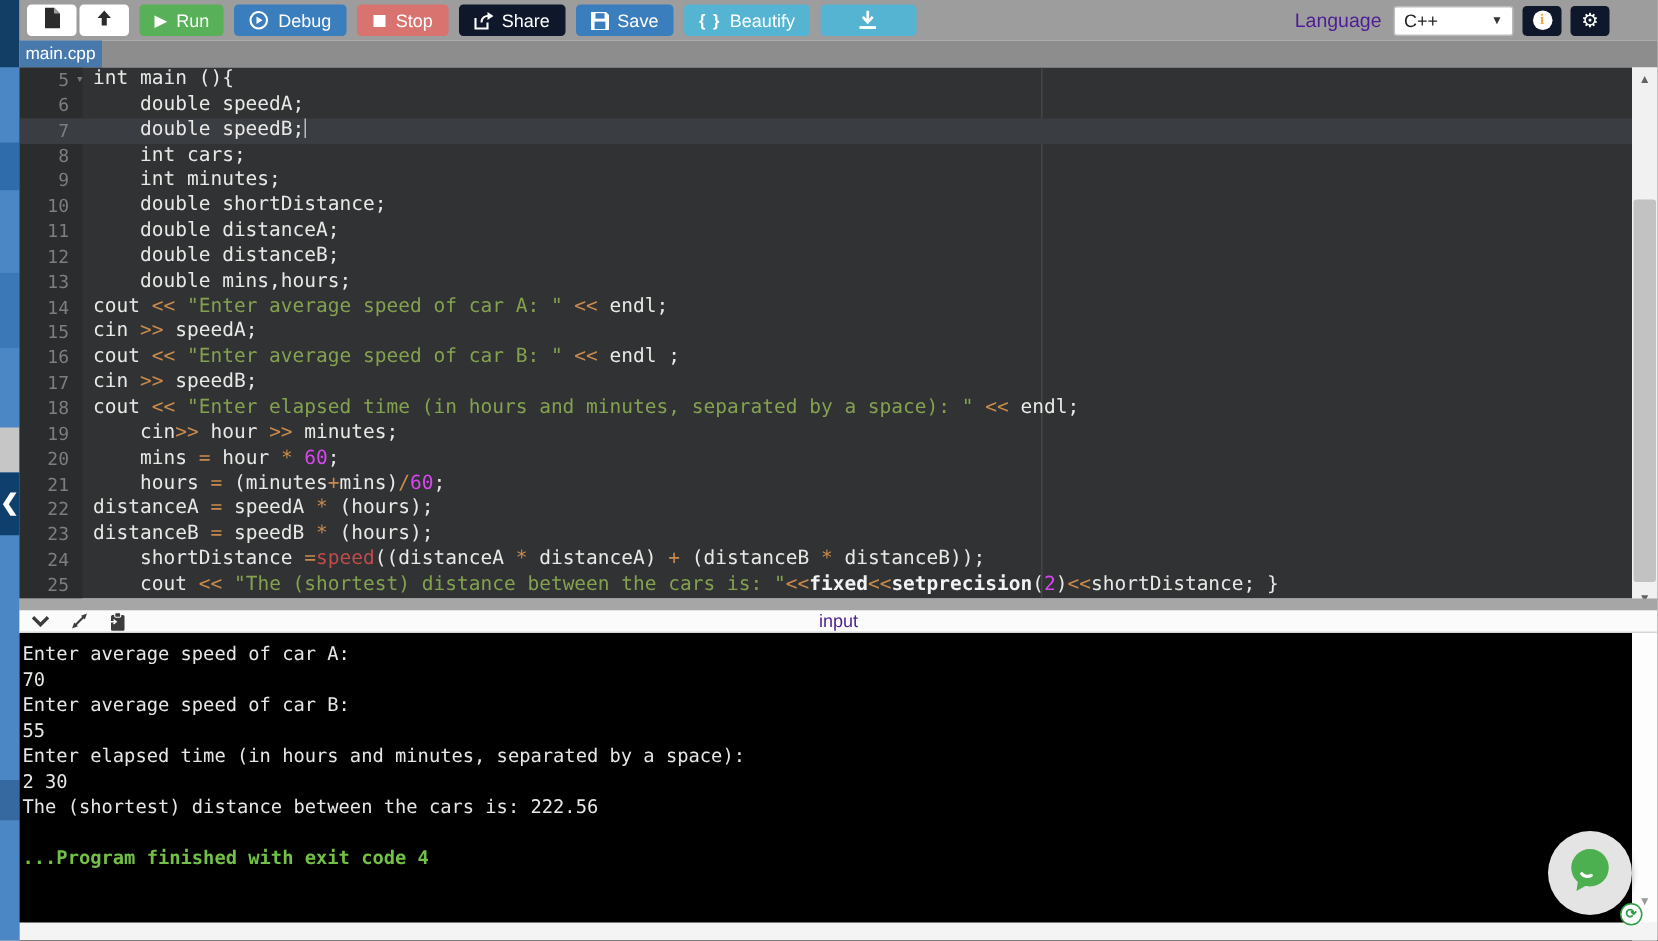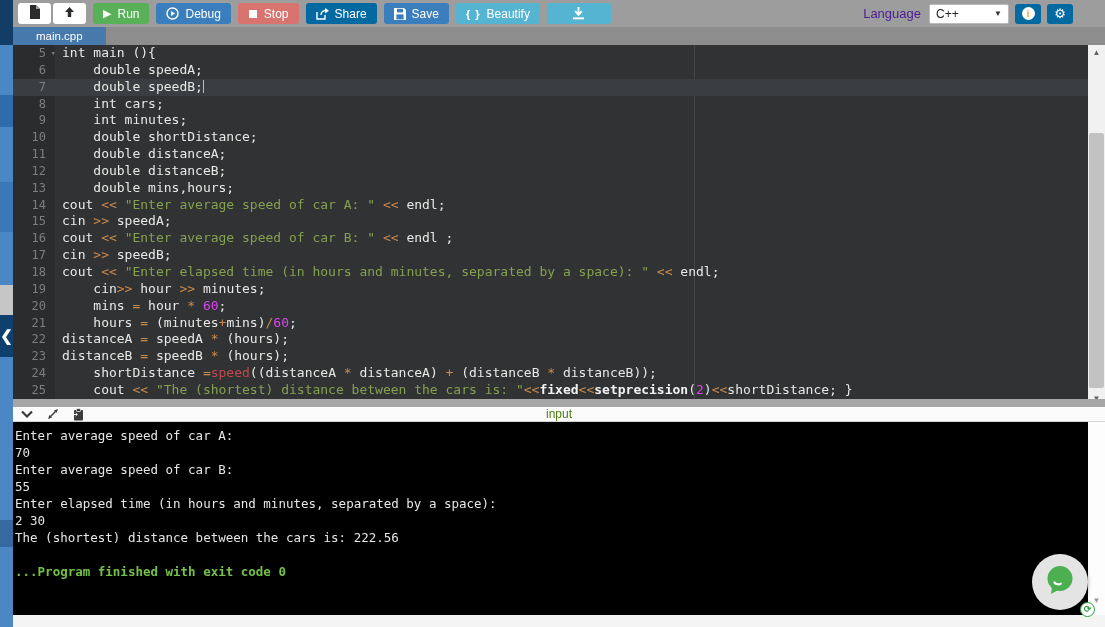--- a/index.html
+++ b/index.html
@@ -30,38 +30,38 @@
   .white-group { display:flex; gap:2px; }
   .wbtn { width:33px; height:21px; background:#fff; border:none; border-radius:3px;
     display:flex; align-items:center; justify-content:center; cursor:pointer; }
   .btn { height:21px; border:none; border-radius:3px; color:#fff; font-size:12px;
     font-family:"Liberation Sans",sans-serif; display:flex; align-items:center; gap:6px;
     padding:0 10px; cursor:pointer; }
   .btn .bicon { display:flex; align-items:center; font-size:11px; }
   .btn.green { background:#58b158; }
   .btn.blue { background:#3b7ebd; }
   .btn.red { background:#d9736f; }
-  .btn.orange { background:#0369a1; }
+  .btn.orange { background:#0f172a; }
   .btn.cyan { background:#56b4d3; }
   .btn.iconly { width:64px; justify-content:center; }
   .brace { font-weight:bold; font-size:12px; letter-spacing:1px; }
   .tb-right { display:flex; align-items:center; gap:6px; }
   .lang-label { color:#4c1d95; font-size:13px; margin-right:2px; }
   .lang-select { width:80px; height:20px; background:#fff; border:1px solid #bbb; border-radius:2px;
     display:flex; align-items:center; justify-content:space-between; padding:0 6px; font-size:12px;
     color:#222; cursor:pointer; }
   .lang-select .caret { font-size:8px; color:#333; }
   .sqbtn { width:26px; height:20px; padding:0; justify-content:center; }
   .info-circle { width:13px; height:13px; border-radius:50%; background:#fff; color:#f0a541;
     font-size:10px; font-weight:bold; line-height:13px; text-align:center; font-family:"Liberation Serif",serif; }
   .gear { font-size:13px; line-height:13px; }
 
   
   .tabbar { position:absolute; left:13px; top:27px; right:0; height:18px; background:#8d8d8d; display:flex; }
-  .tab { height:18px; padding:0 23px; background:#4779ad; color:#fff; font-size:11.5px;
+  .tab { height:18px; padding:0 4px; background:#4779ad; color:#fff; font-size:11.5px;
     line-height:18px; cursor:pointer; }
 
   
   .editor { position:absolute; left:13px; top:45px; width:1075px; height:354px; background:#303234; overflow:hidden; }
   .print-margin { position:absolute; left:681px; top:0; width:1px; height:354px; background:#434547; }
   .crow { display:flex; height:16.85px; line-height:16.85px; font-family:"DejaVu Sans Mono",monospace;
     font-size:13px; white-space:pre; position:relative; z-index:1; }
   .crow .gcell { width:42px; background:#2a2c2e; color:#7e7e7e; text-align:right;
     padding-right:9px; flex:none; font-size:12px; position:relative; }
   .crow .fold { position:absolute; right:-1px; top:0; color:#777; font-size:9px; }
@@ -85,21 +85,21 @@
     background:#c2c2c2; border-radius:2px; cursor:pointer; }
 
   
   .splitter { position:absolute; left:13px; top:399px; right:0; height:8px; background:#a6a6a6; cursor:row-resize; }
 
   
   .con-toolbar { position:absolute; left:13px; top:407px; right:0; height:15px; background:#fbfbfb;
     border-bottom:1px solid #d5d5d5; display:flex; align-items:center; }
   .con-icons { display:flex; align-items:center; gap:14px; padding-left:8px; position:absolute; left:0; }
   .con-ic { display:flex; align-items:center; cursor:pointer; color:#3c3c3c; }
-  .con-label { width:100%; text-align:center; color:#4d7c0f; font-size:12px; }
+  .con-label { width:100%; text-align:center; color:#4c1d95; font-size:12px; }
 
   
   .console { position:absolute; left:13px; top:422px; width:1075px; height:247px; background:#000;
     padding:5px 0 0 2px; font-family:"DejaVu Sans Mono",monospace; font-size:12.5px; line-height:17px; }
   .cline { color:#e6e6e6; white-space:pre; min-height:17px; }
   .cline.ok { color:#73c048; font-weight:bold; }
   .block-cursor { display:inline-block; width:8px; height:14px; background:#e8e8e8; vertical-align:-2px; }
   .con-right { position:absolute; right:0; top:422px; width:17px; height:193px; background:#fdfdfd; }
   .con-right .dn { position:absolute; bottom:10px; left:0; width:17px; text-align:center;
     color:#9a9a9a; font-size:8px; }
@@ -288,21 +288,21 @@
 
   <div class="console" id="console-out">
       <div class="cline">Enter average speed of car A:</div>
       <div class="cline">70</div>
       <div class="cline">Enter average speed of car B:</div>
       <div class="cline">55</div>
       <div class="cline">Enter elapsed time (in hours and minutes, separated by a space):</div>
       <div class="cline">2 30</div>
       <div class="cline">The (shortest) distance between the cars is: 222.56</div>
       <div class="cline"></div>
-      <div class="cline ok">...Program finished with exit code 0</div>
+      <div class="cline ok">...Program finished with exit code 4</div>
     </div>
   <div class="con-right">
     <div class="dn">▼</div>
   </div>
 
   <div class="bottom-strip"></div>
 
   <div class="chat-btn">
     <span>
       <svg width="34" height="34" viewBox="0 0 34 34">

